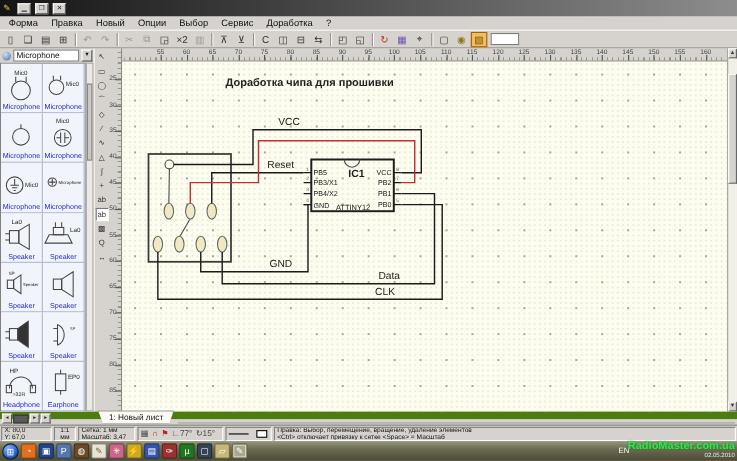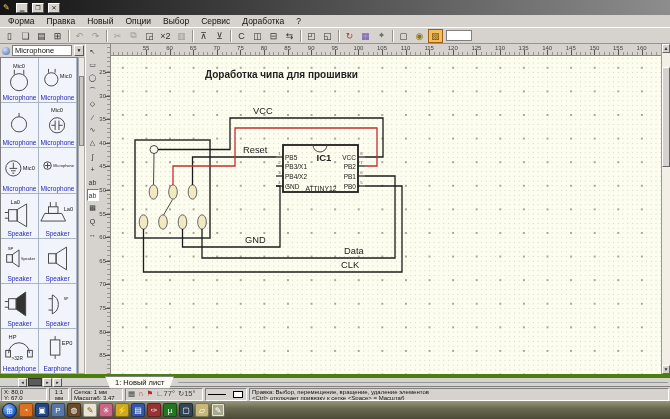--- a/index.html
+++ b/index.html
@@ -88,21 +88,21 @@
   .pin-name{font-size:6.5px;fill:#222;}
   .pin-num{font-size:4.3px;fill:#555;text-anchor:middle;}
   .ic-ref{font-size:9.5px;font-weight:700;fill:#222;text-anchor:middle;}
   .ic-part{font-size:6.8px;fill:#222;text-anchor:middle;}
   
   .vscroll{width:9px;display:flex;flex-direction:column;background:#f1efe6;border-left:1px solid #999;}
   .sarrow{height:9px;background:#d6d3ce;border:1px solid #fff;border-right-color:#666;border-bottom-color:#666;
     font-size:5px;line-height:7px;text-align:center;color:#333;}
   .vthumb{margin-top:14px;height:100px;background:#d6d3ce;border:1px solid #fff;border-right-color:#666;border-bottom-color:#666;}
   
-  .tabrow{height:12px;display:flex;align-items:center;background:#d6d3ce;border-top:4px solid #4d7c0f;padding-left:16px;}
+  .tabrow{height:12px;display:flex;align-items:flex-end;background:#d6d3ce;border-top:7px solid #4d7c0f;}
   .panel-nav{width:85px;display:flex;align-items:center;gap:1px;padding:1px 2px;}
   .nbtn{width:9px;height:9px;background:#d6d3ce;border:1px solid #fff;border-right-color:#555;
     border-bottom-color:#555;font-size:5px;line-height:7px;text-align:center;padding:0;color:#222;}
   .nthumb{width:14px;height:8px;background:#5a5a5a;border:1px solid #333;}
   .sheet-tab{margin-left:4px;padding:0 9px;background:#fbfaf3;font-size:7.5px;line-height:11px;
     clip-path:polygon(0 0,100% 0,calc(100% - 5px) 100%,5px 100%);border:1px solid #808080;}
   .tab-filler{flex:1;border-top:1px solid #999;margin:2px 2px 1px 4px;background:#e4e1da;}
   
   .statusbar{height:15px;display:flex;background:#d6d3ce;border-top:1px solid #808080;padding-top:1px;}
   .scell{border:1px solid;border-color:#808080 #fff #fff #808080;margin:0 1px;padding:0 2px;
@@ -553,15 +553,22 @@
         <div class="task-icon" style="background: rgb(232, 228, 216); color: rgb(119, 102, 34);">✎</div>
         <div class="task-icon" style="background: rgb(204, 102, 136);">✳</div>
         <div class="task-icon" style="background: rgb(204, 170, 34);">⚡</div>
         <div class="task-icon" style="background: rgb(51, 85, 170);">▤</div>
         <div class="task-icon" style="background: rgb(153, 51, 51);">✑</div>
         <div class="task-icon" style="background: rgb(34, 119, 34);">µ</div>
         <div class="task-icon" style="background: rgb(51, 68, 85);">▢</div>
         <div class="task-icon" style="background: rgb(200, 184, 120);">▱</div>
         <div class="task-icon active" style="background: rgb(168, 168, 144);">✎</div>
       </div>
+    <div class="tray">
+      <span class="tray-lang">EN</span>
+      <div class="wmwrap">
+        <span class="wm">RadioMaster.com.ua</span>
+        <span class="wmdate">02.05.2010</span>
+      </div>
+    </div>
   </div>
 
 </div>
 
 </body></html>

